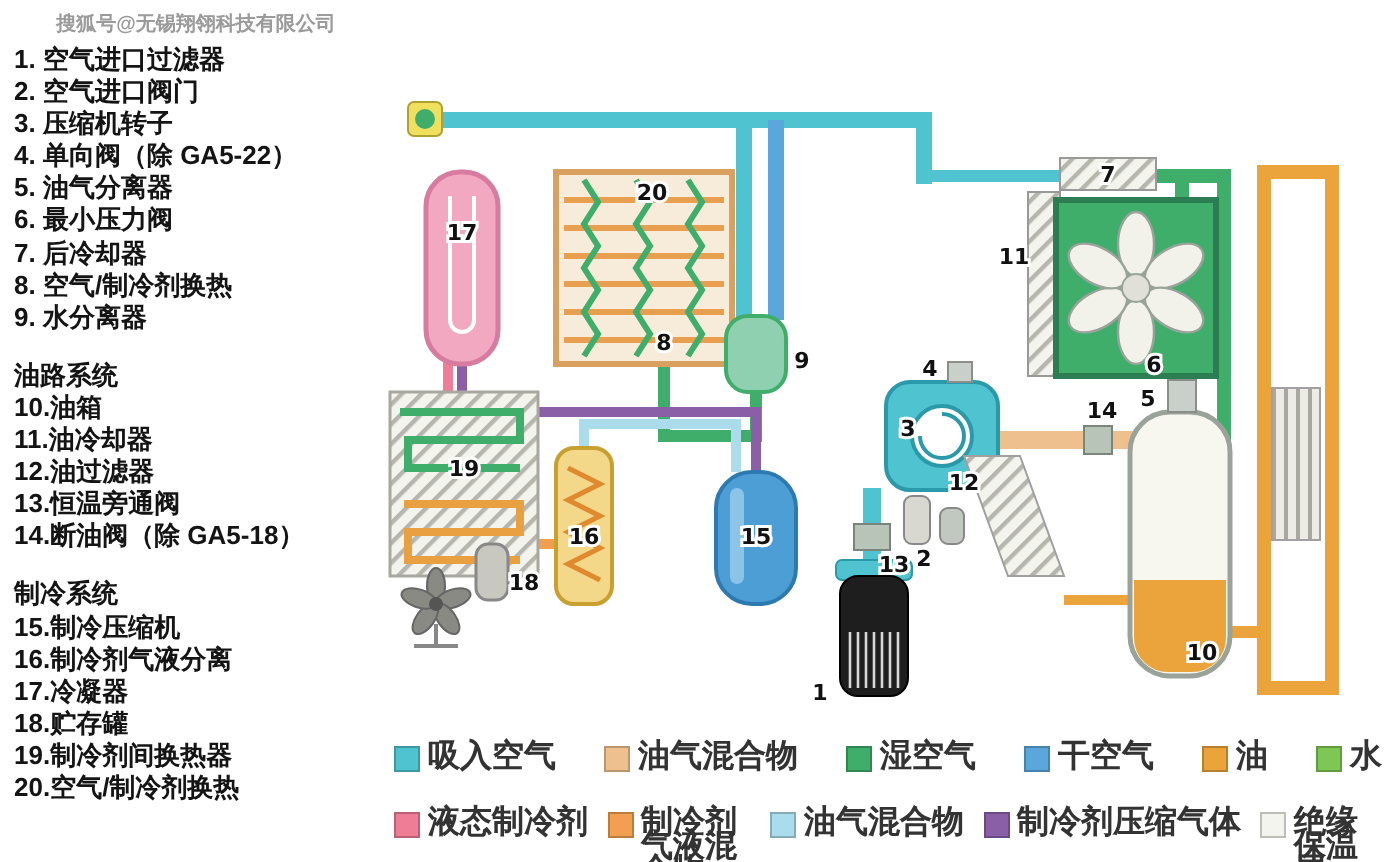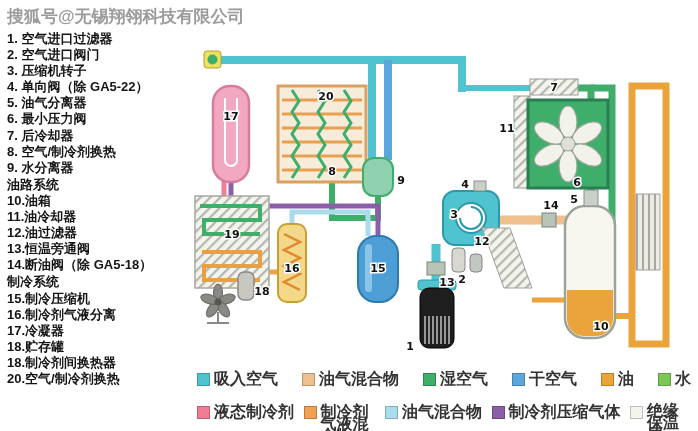--- a/index.html
+++ b/index.html
@@ -3,23 +3,23 @@
 <meta charset="utf-8">
 <style>
   html,body{margin:0;padding:0;}
   body{
     width:698px;height:431px;position:relative;overflow:hidden;
     background:#ffffff;
     font-family:"Liberation Sans","DejaVu Sans",sans-serif;
   }
   
   .parts{position:absolute;left:7px;top:5px;width:182px;font-size:13px;font-weight:bold;color:#141414;}
-  .watermark{font-size:17px;color:#9b9b9b;white-space:nowrap;margin-bottom:3px;text-align:center;}
+  .watermark{font-size:10px;color:#9b9b9b;white-space:nowrap;margin-bottom:3px;text-align:center;}
   .pline{line-height:16.1px;white-space:nowrap;}
-  .ptitle{margin-top:1px;line-height:16.1px;}
+  .ptitle{margin-top:13px;line-height:16.1px;}
   
   .diagram{position:absolute;left:180px;top:48px;}
   .num text{
     font-size:11px;font-weight:bold;fill:#111;
     stroke:#ffffff;stroke-width:3px;paint-order:stroke;
     text-anchor:middle;font-family:"DejaVu Sans",sans-serif;
   }
   
   .legend{position:absolute;left:197px;top:373px;width:494px;font-size:16px;font-weight:bold;color:#333;}
   .lrow{display:flex;justify-content:space-between;align-items:flex-start;}
@@ -48,21 +48,21 @@
   <div class="pline">10.油箱</div>
   <div class="pline">11.油冷却器</div>
   <div class="pline">12.油过滤器</div>
   <div class="pline">13.恒温旁通阀</div>
   <div class="pline">14.断油阀（除 GA5-18）</div>
   <div class="ptitle">制冷系统</div>
   <div class="pline">15.制冷压缩机</div>
   <div class="pline">16.制冷剂气液分离</div>
   <div class="pline">17.冷凝器</div>
   <div class="pline">18.贮存罐</div>
-  <div class="pline">18.制冷剂间换热器</div>
+  <div class="pline">19.制冷剂间换热器</div>
   <div class="pline">20.空气/制冷剂换热</div>
 </div>
 
 <div class="diagram">
 <svg viewBox="0 0 515 322" width="515" height="322" xmlns="http://www.w3.org/2000/svg">
   <defs>
     <pattern id="hatchD" width="7" height="7" patternUnits="userSpaceOnUse" patternTransform="rotate(45)">
       <rect width="7" height="7" fill="#f4f4ee"></rect>
       <line x1="1" y1="0" x2="1" y2="7" stroke="#b6b6ae" stroke-width="2.4"></line>
     </pattern>

